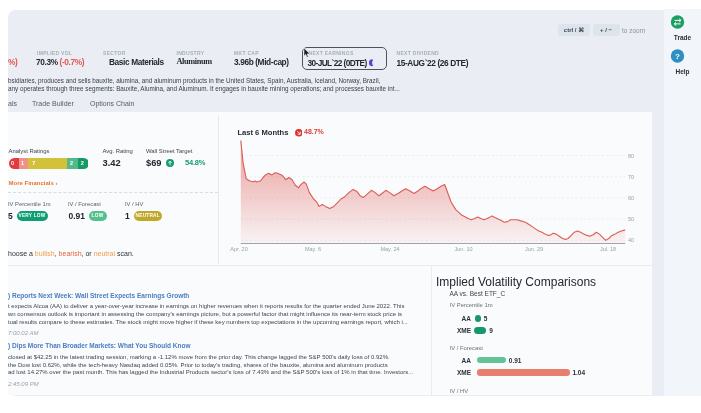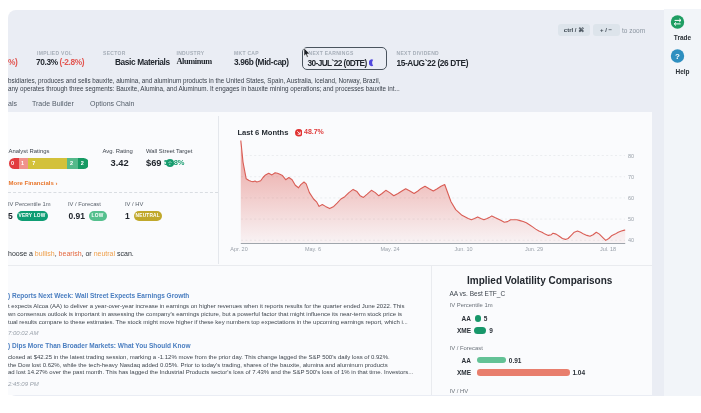--- a/index.html
+++ b/index.html
@@ -56,22 +56,22 @@
 <div class="abs" style="left:622px;top:26.5px;font-size:6.5px;color:#8b95a0;">to zoom</div>
 
 <div class="lbl" style="left:37px;top:49.5px;">IMPLIED VOL</div>
 <div class="lbl" style="left:103px;top:49.5px;">SECTOR</div>
 <div class="lbl" style="left:176.5px;top:49.5px;">INDUSTRY</div>
 <div class="lbl" style="left:234px;top:49.5px;">MKT CAP</div>
 <div class="lbl" style="left:308.5px;top:49.5px;">NEXT EARNINGS</div>
 <div class="lbl" style="left:396.5px;top:49.5px;">NEXT DIVIDEND</div>
 
 <div class="val red" style="left:8px;top:56.8px;">%)</div>
-<div class="val" style="left:36px;top:56.8px;">70.3% <span class="red">(-2.8%)</span></div>
-<div class="val" style="left:103px;top:56.8px;padding-left:12px;">Basic Materials</div>
+<div class="val" style="left:36px;top:56.8px;">70.3% <span class="red">(-0.7%)</span></div>
+<div class="val" style="left:97px;top:56.8px;padding-left:12px;">Basic Materials</div>
 <div class="val" style="left:176.5px;top:56.8px;font-family:Liberation Serif, serif;">Aluminum</div>
 <div class="val" style="left:234px;top:56.8px;">3.96b (Mid-cap)</div>
 <div class="abs" style="left:302px;top:46.5px;width:85px;height:23.5px;border:1.5px solid #4a545e;border-radius:5px;"></div>
 <div class="val" style="left:307.5px;top:57.8px;letter-spacing:-0.6px;">30-JUL`22 (0DTE)</div>
 <svg class="abs" style="left:368.6px;top:59.3px" width="6.5" height="7.5" viewBox="0 0 24 24" preserveAspectRatio="none">
   <path fill="#5148dd" d="M15.5 2.6 A 10.8 10.8 0 1 0 15.5 21.4 A 14.5 14.5 0 0 1 15.5 2.6 Z"></path>
 </svg>
 <div class="val" style="left:396.5px;top:57.8px;">15-AUG`22 (26 DTE)</div>
 
 <svg class="abs" style="left:303px;top:47.5px" width="8" height="10" viewBox="0 0 8 10">
@@ -91,28 +91,28 @@
 
 <div class="slbl" style="left:8.5px;top:148.2px;">Analyst Ratings</div>
 <div class="abs" style="left:8.5px;top:158px;width:80px;height:11px;border-radius:5.5px;overflow:hidden;display:flex;">
   <div style="width:10px;background:#e23b3f;color:#fff;font-size:5.5px;font-weight:700;line-height:11px;padding-left:2.5px;">0</div>
   <div style="width:9.7px;background:#f0928c;color:#fff;font-size:5.5px;font-weight:700;line-height:11px;padding-left:2.5px;">1</div>
   <div style="width:39.3px;background:#d3c13a;color:#fff;font-size:5.5px;font-weight:700;line-height:11px;padding-left:4px;">7</div>
   <div style="width:10.2px;background:#54b98a;color:#fff;font-size:5.5px;font-weight:700;line-height:11px;padding-left:2.5px;">2</div>
   <div style="width:10.8px;background:#159a63;color:#fff;font-size:5.5px;font-weight:700;line-height:11px;padding-left:3px;">2</div>
 </div>
 <div class="slbl" style="left:102.5px;top:148.2px;">Avg. Rating</div>
-<div class="bigv" style="left:102.5px;top:158.2px;margin-left:8px;">3.42</div>
+<div class="bigv" style="left:102.5px;top:158.2px;">3.42</div>
 <div class="slbl" style="left:146px;top:148.2px;">Wall Street Target</div>
 <div class="bigv" style="left:146px;top:158.2px;">$69</div>
 <svg class="abs" style="left:165.8px;top:159.3px" width="8" height="8" viewBox="0 0 16 16">
   <circle cx="8" cy="8" r="8" fill="#169c6e"></circle>
   <path d="M8 12.2 V4.6 M4.8 7.6 L8 4.4 l3.2 3.2" stroke="#fff" stroke-width="1.8" fill="none"></path>
 </svg>
-<div class="abs" style="left:164px;top:158.3px;font-size:7.5px;font-weight:700;color:#169c6e;letter-spacing:-0.2px;">54.8%</div>
+<div class="abs" style="left:185px;top:158.3px;font-size:7.5px;font-weight:700;color:#169c6e;letter-spacing:-0.2px;">54.8%</div>
 <div class="abs" style="left:8.5px;top:179.6px;font-size:6px;font-weight:600;color:#e8772e;">More Financials ›</div>
 <div class="abs" style="left:8px;top:191.5px;width:210px;border-top:1px dashed #d9dde2;"></div>
 <div class="glbl" style="left:8px;top:201.2px;">IV Percentile 1m</div>
 <div class="glbl" style="left:68px;top:201.2px;">IV / Forecast</div>
 <div class="glbl" style="left:125px;top:201.2px;">IV / HV</div>
 <div class="bigv" style="left:8px;top:210.8px;font-size:8.5px;">5</div>
 <div class="pill" style="left:16.5px;top:211px;width:31px;background:#0f9d74;">VERY LOW</div>
 <div class="bigv" style="left:68.5px;top:210.8px;font-size:8.5px;">0.91</div>
 <div class="pill" style="left:88.5px;top:211px;width:18px;background:#55c08e;">LOW</div>
 <div class="bigv" style="left:125px;top:210.8px;font-size:8.5px;">1</div>
@@ -162,21 +162,21 @@
 <div class="nbody" style="left:8px;top:303.2px;">t expects Alcoa (AA) to deliver a year-over-year increase in earnings on higher revenues when it reports results for the quarter ended June 2022. This</div>
 <div class="nbody" style="left:8px;top:310.9px;">wn consensus outlook is important in assessing the company's earnings picture, but a powerful factor that might influence its near-term stock price is</div>
 <div class="nbody" style="left:8px;top:318.6px;">tual results compare to these estimates. The stock might move higher if these key numbers top expectations in the upcoming earnings report, which i...</div>
 <div class="nts" style="left:8px;top:329.8px;">7:00:02 AM</div>
 <div class="nhead" style="left:8px;top:342.3px;">) Dips More Than Broader Markets: What You Should Know</div>
 <div class="nbody" style="left:8px;top:353.8px;">closed at $42.25 in the latest trading session, marking a -1.12% move from the prior day. This change lagged the S&amp;P 500's daily loss of 0.92%.</div>
 <div class="nbody" style="left:8px;top:361.5px;"> the Dow lost 0.62%, while the tech-heavy Nasdaq added 0.05%. Prior to today's trading, shares of the bauxite, alumina and aluminum products</div>
 <div class="nbody" style="left:8px;top:369.2px;">ad lost 14.27% over the past month. This has lagged the Industrial Products sector's loss of 7.43% and the S&amp;P 500's loss of 1% in that time. Investors...</div>
 <div class="nts" style="left:8px;top:381px;">2:45:09 PM</div>
 
-<div class="abs" style="left:467px;top:274.8px;font-size:10px;font-weight:700;color:#23282f;">Implied Volatility Comparisons</div>
+<div class="abs" style="left:436px;top:274.8px;font-size:12px;font-weight:400;color:#23282f;">Implied Volatility Comparisons</div>
 <div class="abs" style="left:449.5px;top:290px;font-size:6.5px;color:#3d444d;">AA vs. Best ETF_C</div>
 <div class="ivlbl" style="left:449.5px;top:302.4px;">IV Percentile 1m</div>
 <div class="ivname" style="left:449px;top:314.8px;">AA</div>
 <div class="abs" style="left:475.2px;top:315.4px;width:6.2px;height:6.2px;border-radius:50%;background:#17976a;"></div>
 <div class="ivval" style="left:483.8px;top:314.8px;">5</div>
 <div class="ivname" style="left:449px;top:327.2px;">XME</div>
 <div class="abs" style="left:474px;top:327.4px;width:12px;height:7px;border-radius:3.5px;background:#17976a;"></div>
 <div class="ivval" style="left:489.3px;top:327.2px;">9</div>
 <div class="ivlbl" style="left:449.5px;top:344.6px;">IV / Forecast</div>
 <div class="ivname" style="left:449px;top:356.8px;">AA</div>

